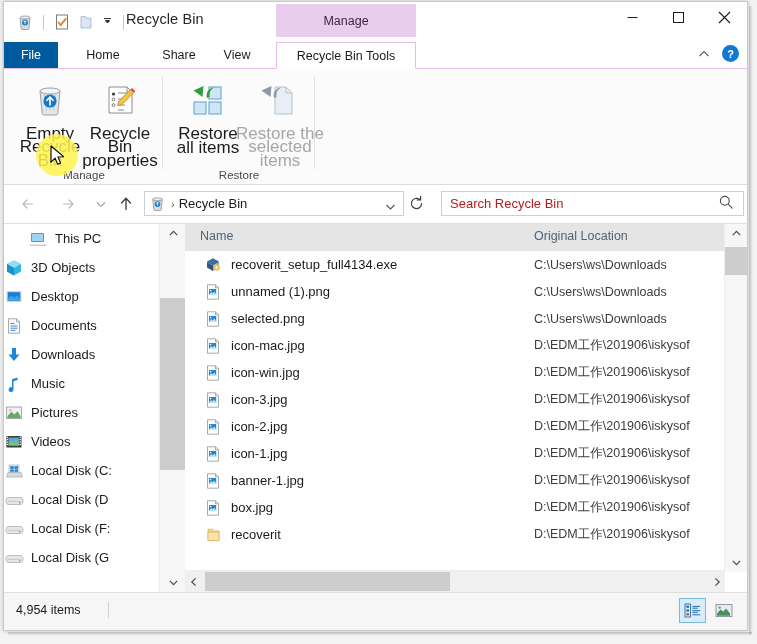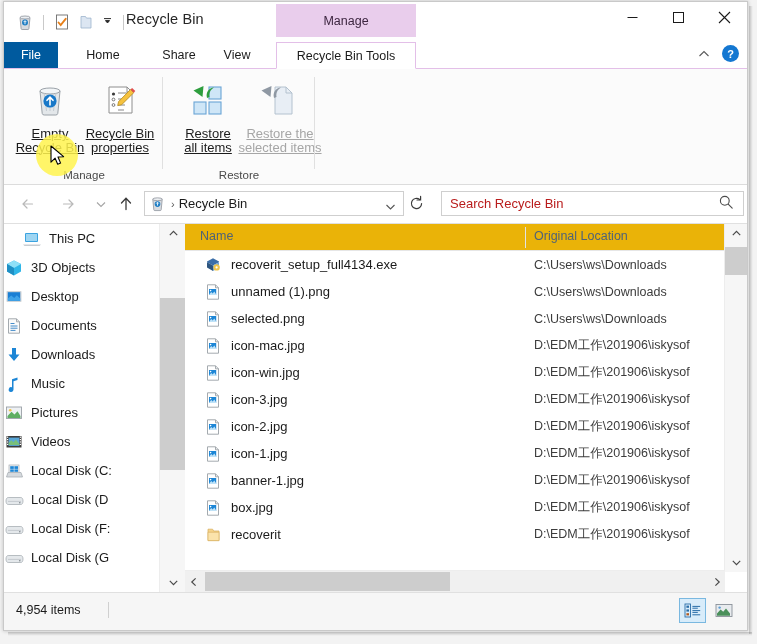--- a/index.html
+++ b/index.html
@@ -43,21 +43,21 @@
            display:flex;align-items:center;justify-content:center;font-weight:bold;}
 
   
   .ribbon{position:relative;height:115px;background:#fbfbfb;border-bottom:1px solid #dcdcdc;}
   .grp{position:absolute;top:0;height:115px;}
   .grp-label{position:absolute;bottom:3px;width:100%;text-align:center;font-size:11.5px;color:#4a4a4a;}
   .grp-div{position:absolute;top:8px;width:1px;height:92px;background:#e0e0e0;}
   .bigbtn{position:absolute;top:6px;width:84px;height:92px;display:flex;flex-direction:column;
           align-items:center;}
   .bigbtn .bico{height:50px;display:flex;align-items:center;justify-content:center;}
-  .bigbtn .blab{font-size:13px;color:#1b1b1b;text-align:center;line-height:13.5px;margin-top:2px;text-decoration:underline;}
+  .bigbtn .blab{font-size:17px;color:#1b1b1b;text-align:center;line-height:13.5px;margin-top:2px;}
   .bigbtn.dis .blab{color:#a6a6a6;}
 
   
   .addrrow{position:relative;height:38px;background:#ffffff;}
   .navbtn{position:absolute;top:9px;width:22px;height:20px;display:flex;align-items:center;justify-content:center;}
   .addrbox{position:absolute;left:140px;top:6px;width:260px;height:25px;border:1px solid #cfcfcf;
            background:#fff;box-sizing:border-box;display:flex;align-items:center;}
   .addr-ico{margin-left:4px;width:17px;height:17px;}
   .addr-sep{margin:0 4px 0 5px;color:#5a5a5a;font-size:11px;}
   .addr-txt{font-size:13px;color:#1b1b1b;}
@@ -68,31 +68,31 @@
   .search-ph{font-size:13px;color:#b91c1c;margin-left:8px;}
   .search-ico{margin-right:9px;}
 
   
   .content{position:relative;height:368px;background:#fff;border-top:1px solid #e0e0e0;}
 
   
   .navpane{position:absolute;left:0;top:0;width:155px;height:368px;overflow:hidden;background:#fff;}
   .nav-item{display:flex;align-items:center;height:29px;font-size:13px;color:#1b1b1b;
             white-space:nowrap;}
-  .nav-item.root{padding-left:18px;}
+  .nav-item.root{padding-left:24px;}
   .nav-item .nico{width:20px;height:18px;margin-right:7px;flex:0 0 auto;display:flex;align-items:center;justify-content:center;}
 
   .navscroll{position:absolute;left:155px;top:0;width:26px;height:368px;background:#f6f6f6;
              border-left:1px solid #ededed;}
   .sb-arrow{width:26px;height:19px;display:flex;align-items:center;justify-content:center;background:#f6f6f6;}
   .navthumb{position:absolute;left:0;top:74px;width:26px;height:172px;background:#cdcdcd;}
 
   
   .filepane{position:absolute;left:181px;top:0;right:0;height:368px;background:#fff;}
-  .colhdr{position:relative;height:26px;border-bottom:1px solid #e6e6e6;background:#eab308;}
+  .colhdr{position:relative;height:26px;border-bottom:1px solid #e6e6e6;background:#e5e5e5;}
   .colhdr .ch{position:absolute;top:5px;font-size:12.5px;color:#4f6377;}
   .ch-name{left:15px;}
   .ch-loc{left:349px;}
   .col-div{position:absolute;left:340px;top:3px;width:1px;height:21px;background:#e3e3e3;}
 
   .rows{position:relative;height:320px;overflow:hidden;}
   .row{position:relative;height:27px;display:flex;align-items:center;}
   .row .fico{width:19px;height:19px;margin-left:18px;margin-right:9px;flex:0 0 auto;
              display:flex;align-items:center;justify-content:center;}
   .row .fname{font-size:13px;color:#1b1b1b;white-space:nowrap;}

